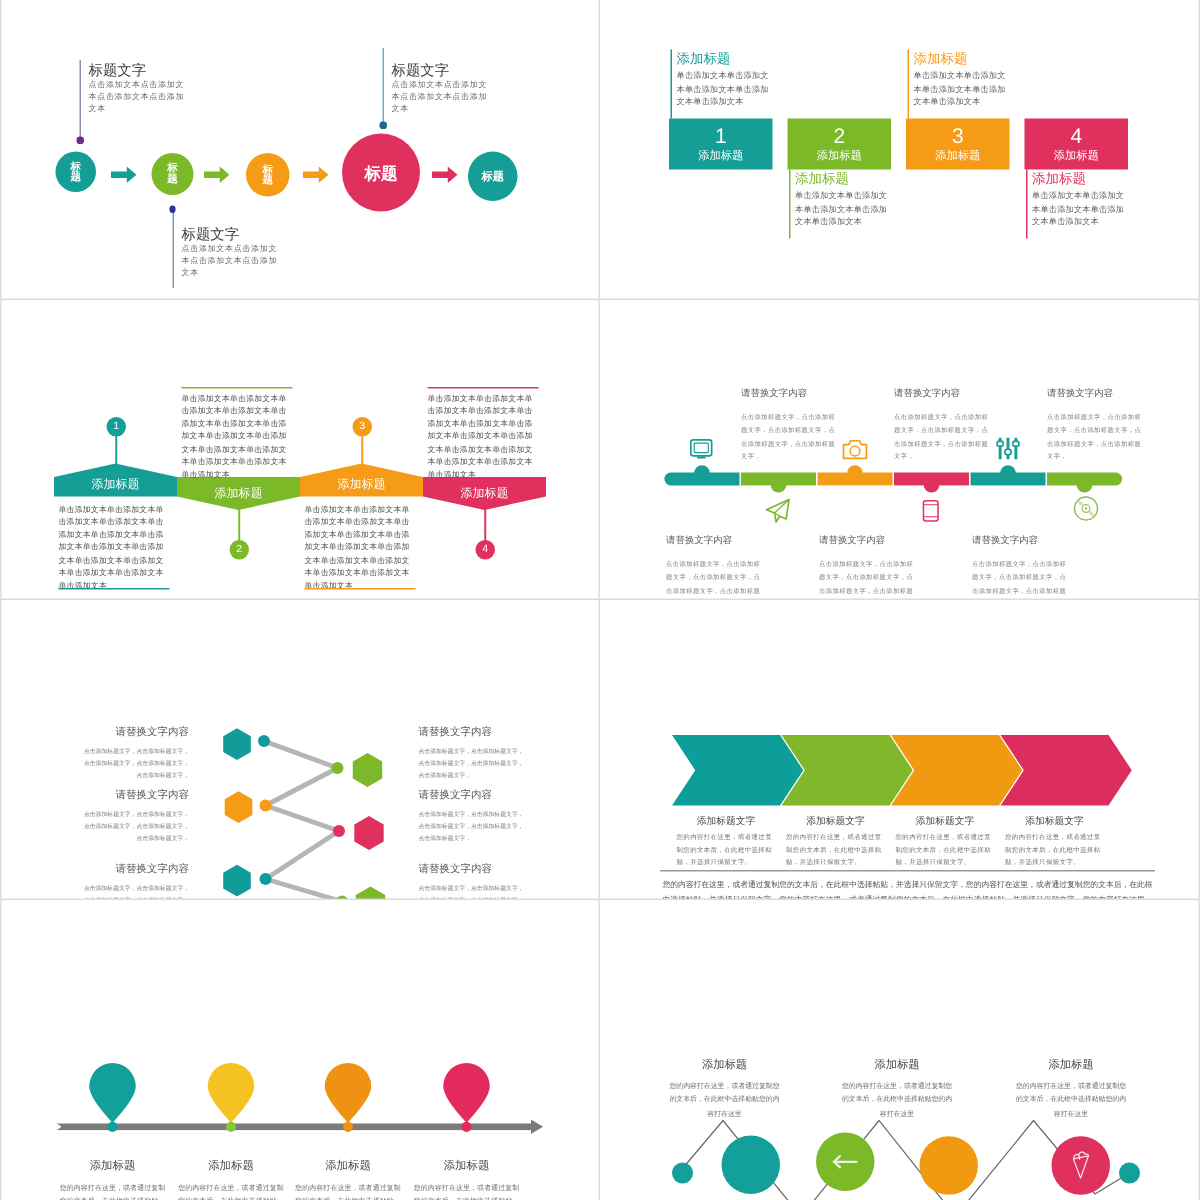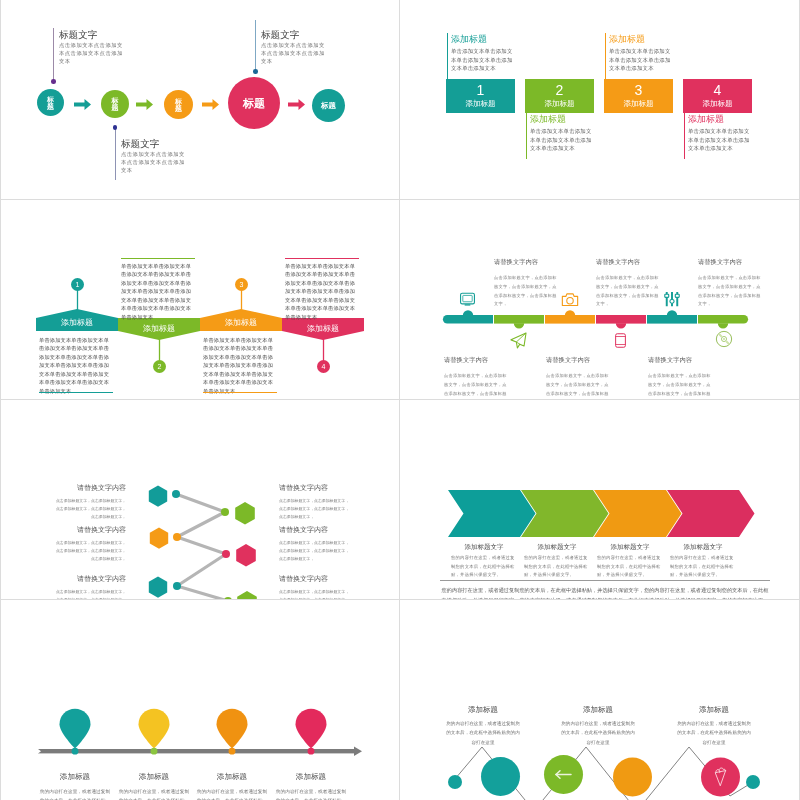--- a/index.html
+++ b/index.html
@@ -66,21 +66,21 @@
 <body>
 
 <div class="grid">
   <div class="vline"></div>
   <div class="vline" style="left:0"></div>
   <div class="vline" style="left:799px"></div>
   <div class="hline" style="top:199px"></div>
   <div class="hline" style="top:399px"></div>
   <div class="hline" style="top:599px"></div>
 
-  <div class="slide" id="s1" style="left:0;top:0">
+  <div class="slide" id="s1" style="left:0;top:12px">
 
     <div class="cline" style="left:53px;top:28px;height:53px;background:#9c8aa8;"></div>
     <div class="cdot" style="left:51.2px;top:79px;background:#662D8D;"></div>
     <div class="ttl" style="left:59px;top:29px;">标题文字</div>
     <div class="body" style="left:59px;top:42px;">点击添加文本点击添加文本点击添加文本点击添加文本</div>
 
     <div class="cline" style="left:114.5px;top:129px;height:51px;background:#8e93b4;"></div>
     <div class="cdot" style="left:112.7px;top:125px;background:#2E3192;"></div>
     <div class="ttl" style="left:121px;top:138px;">标题文字</div>
     <div class="body" style="left:121px;top:151px;">点击添加文本点击添加文本点击添加文本点击添加文本</div>

